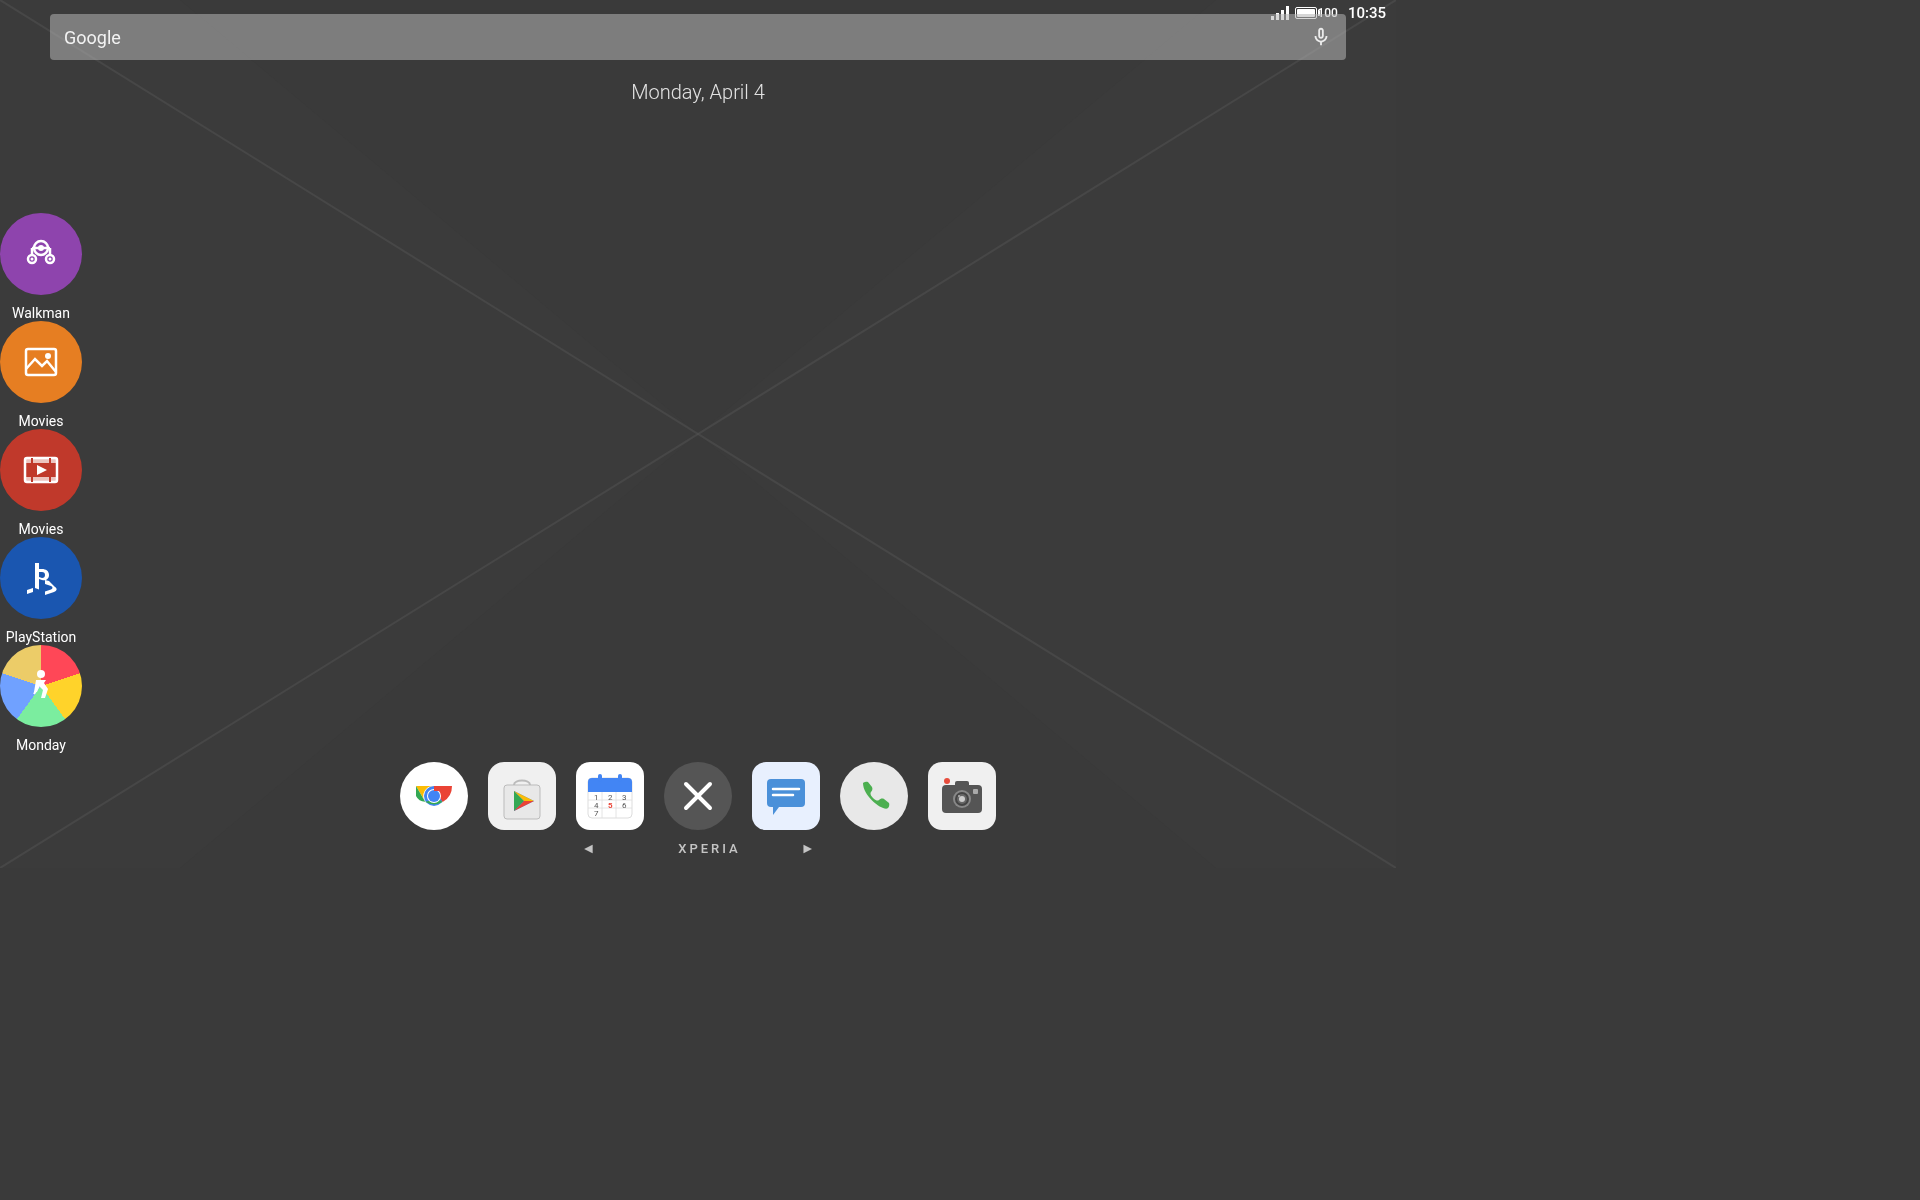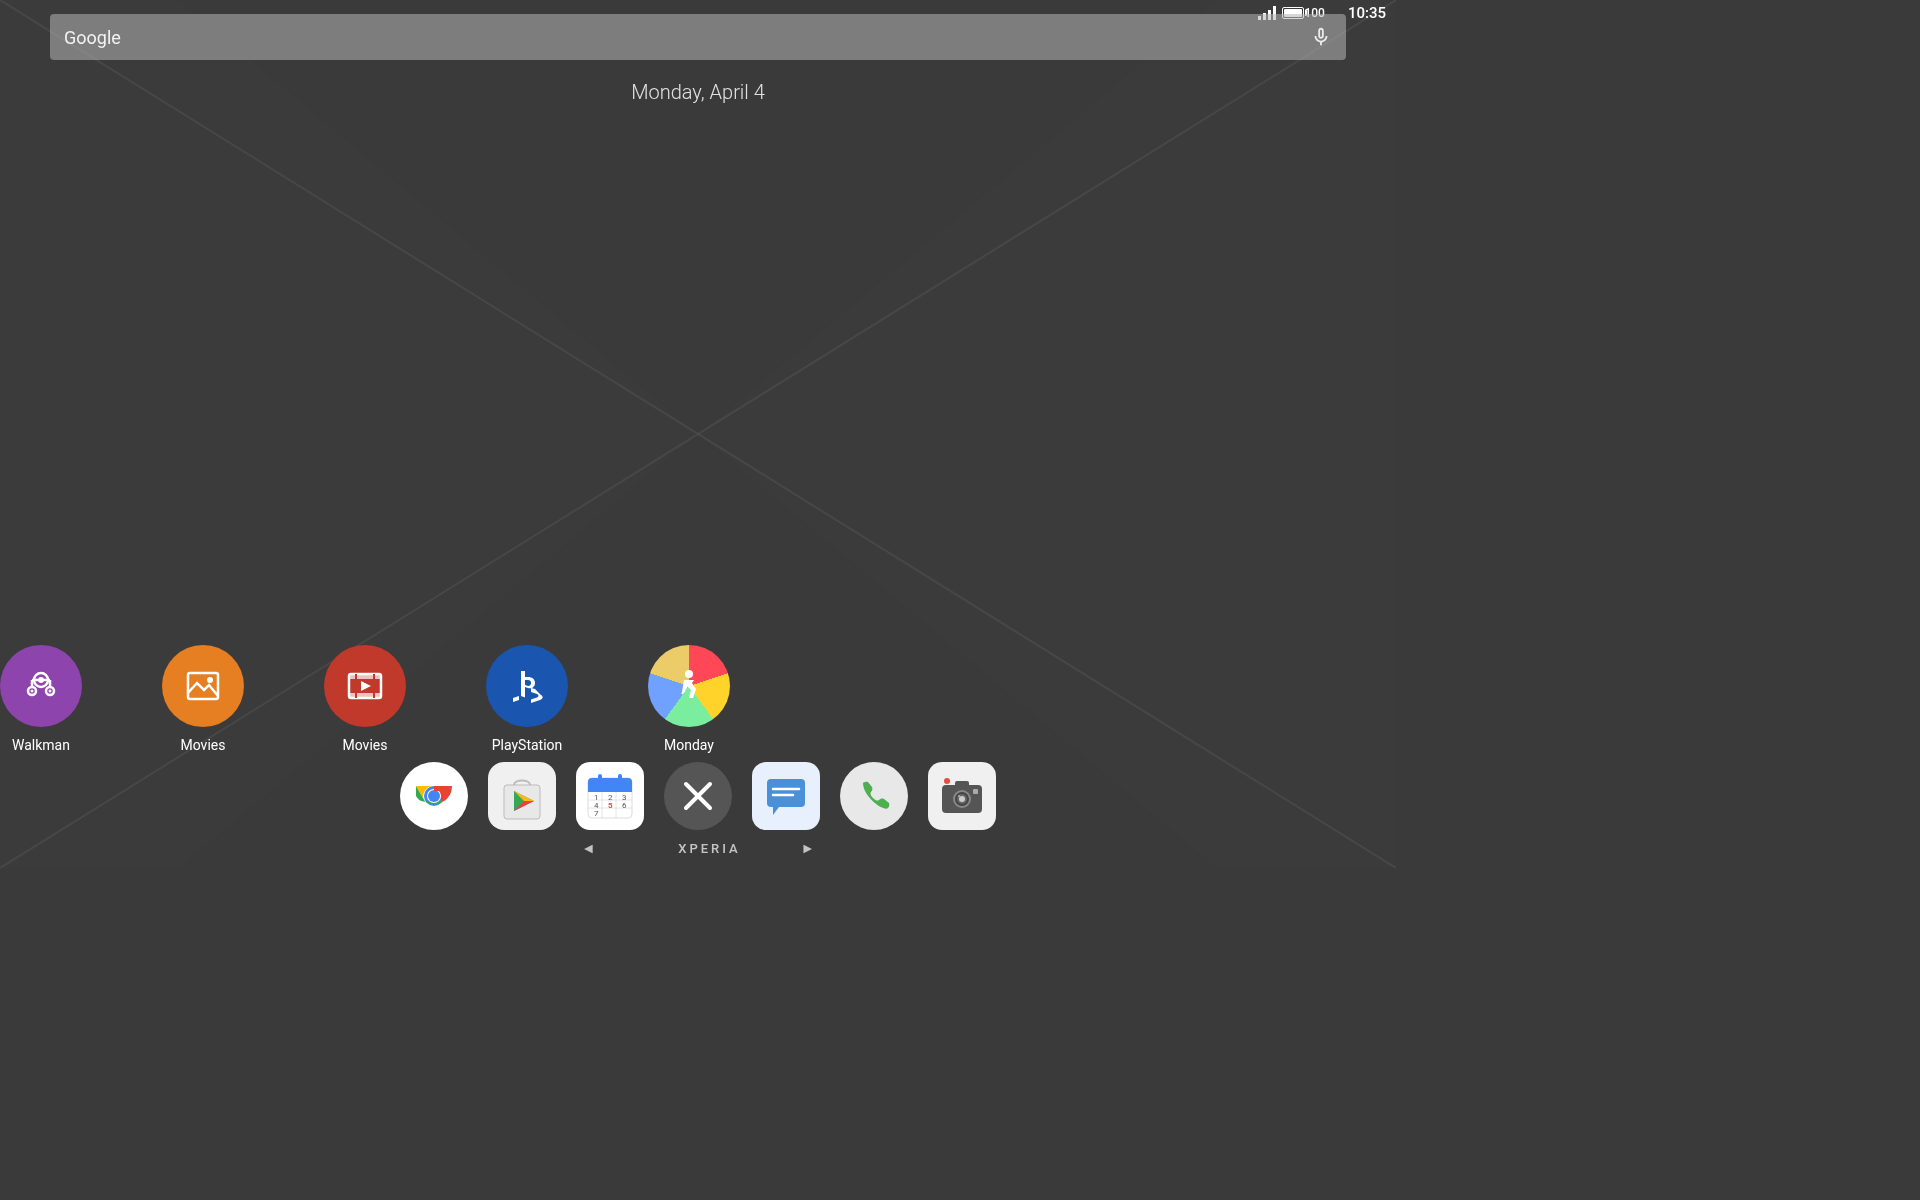--- a/index.html
+++ b/index.html
@@ -101,23 +101,24 @@
       font-weight: 300;
       color: rgba(255,255,255,0.85);
     }
 
     
     .app-row {
       position: absolute;
       bottom: 115px;
       left: 0; right: 0;
       display: flex;
-      gap: 80px;
+      justify-content: center;
       align-items: flex-start;
       z-index: 10;
+      flex-direction: column;
     }
 
     .app-icon {
       display: flex;
       flex-direction: column;
       align-items: center;
       gap: 10px;
       cursor: pointer;
     }
 
@@ -296,21 +297,21 @@
     <span style="height:7px"></span>
     <span style="height:10px"></span>
     <span style="height:14px"></span>
   </div>
   <div class="battery">
     <div class="battery-body">
       <div class="battery-fill" style="width:100%"></div>
     </div>
     <span>100</span>
   </div>
-  <span style="font-size:15px; font-weight:500; margin-left:17px;">10:35</span>
+  <span style="font-size:15px; font-weight:500; margin-left:4px;">10:35</span>
 </div>
 
 <div class="search-bar">
   <span class="google-text">Google</span>
   <div class="mic-icon">
     <svg width="22" height="22" viewBox="0 0 24 24" fill="white">
       <path d="M12 14c1.66 0 3-1.34 3-3V5c0-1.66-1.34-3-3-3S9 3.34 9 5v6c0 1.66 1.34 3 3 3zm-1-9c0-.55.45-1 1-1s1 .45 1 1v6c0 .55-.45 1-1 1s-1-.45-1-1V5zm6 6c0 2.76-2.24 5-5 5s-5-2.24-5-5H5c0 3.53 2.61 6.43 6 6.92V21h2v-3.08c3.39-.49 6-3.39 6-6.92h-2z"></path>
     </svg>
   </div>
 </div>

